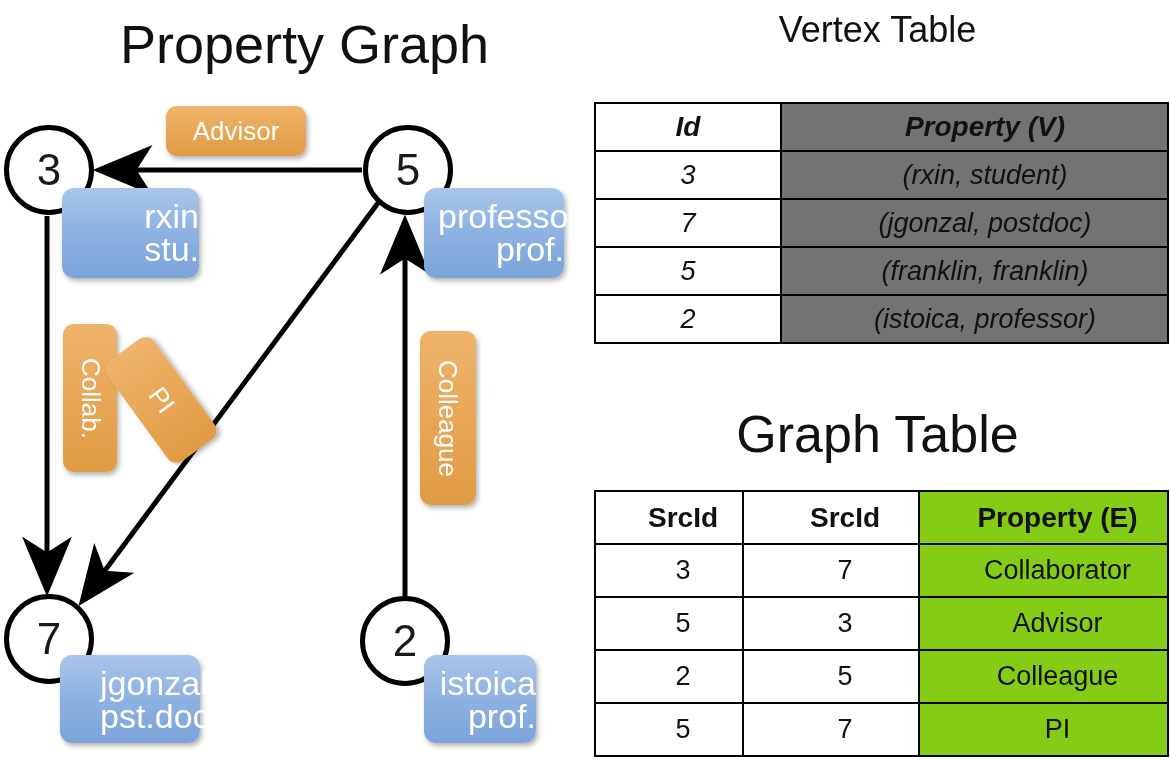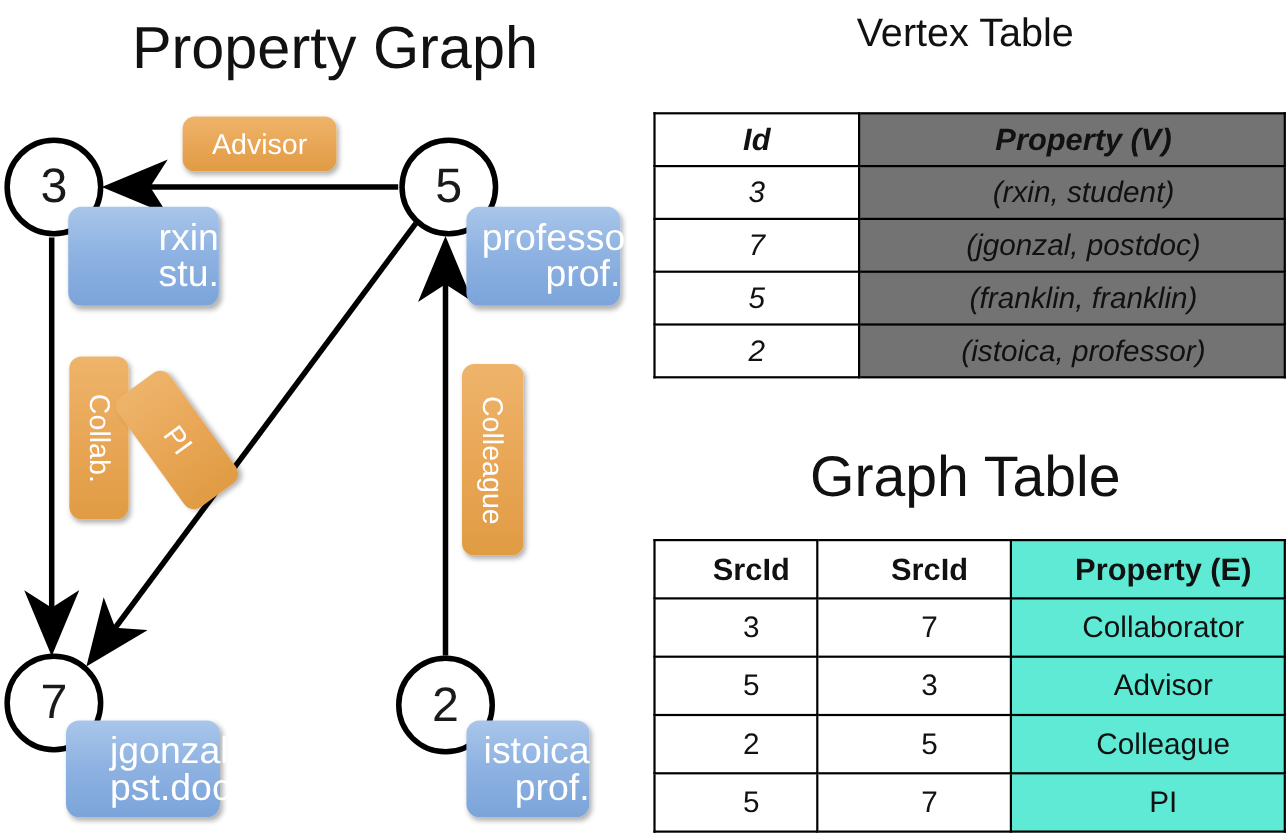--- a/index.html
+++ b/index.html
@@ -137,21 +137,21 @@
   #vertex-table col.c2{width:387px;}
   #vertex-table th,#vertex-table td{height:46px;font-size:27px;font-style:italic;}
   #vertex-table th.prop,#vertex-table td.prop{background:#737373;padding-left:21px;}
   #vertex-table th{font-size:28px;}
 
   #edge-table{left:594px;top:490px;width:573px;}
   #edge-table col.c1{width:148px;}
   #edge-table col.c2{width:176px;}
   #edge-table col.c3{width:249px;}
   #edge-table th,#edge-table td{height:51px;font-size:27px;padding-left:28px;}
-  #edge-table th.prop,#edge-table td.prop{background:#5eead4;}
+  #edge-table th.prop,#edge-table td.prop{background:#84cc16;}
   #edge-table th{font-size:28px;}
 </style>
 </head>
 <body>
 
 <div class="stage">
 
   <div id="graph-panel">
 
     <div class="title" id="title-property-graph">Property Graph</div>

